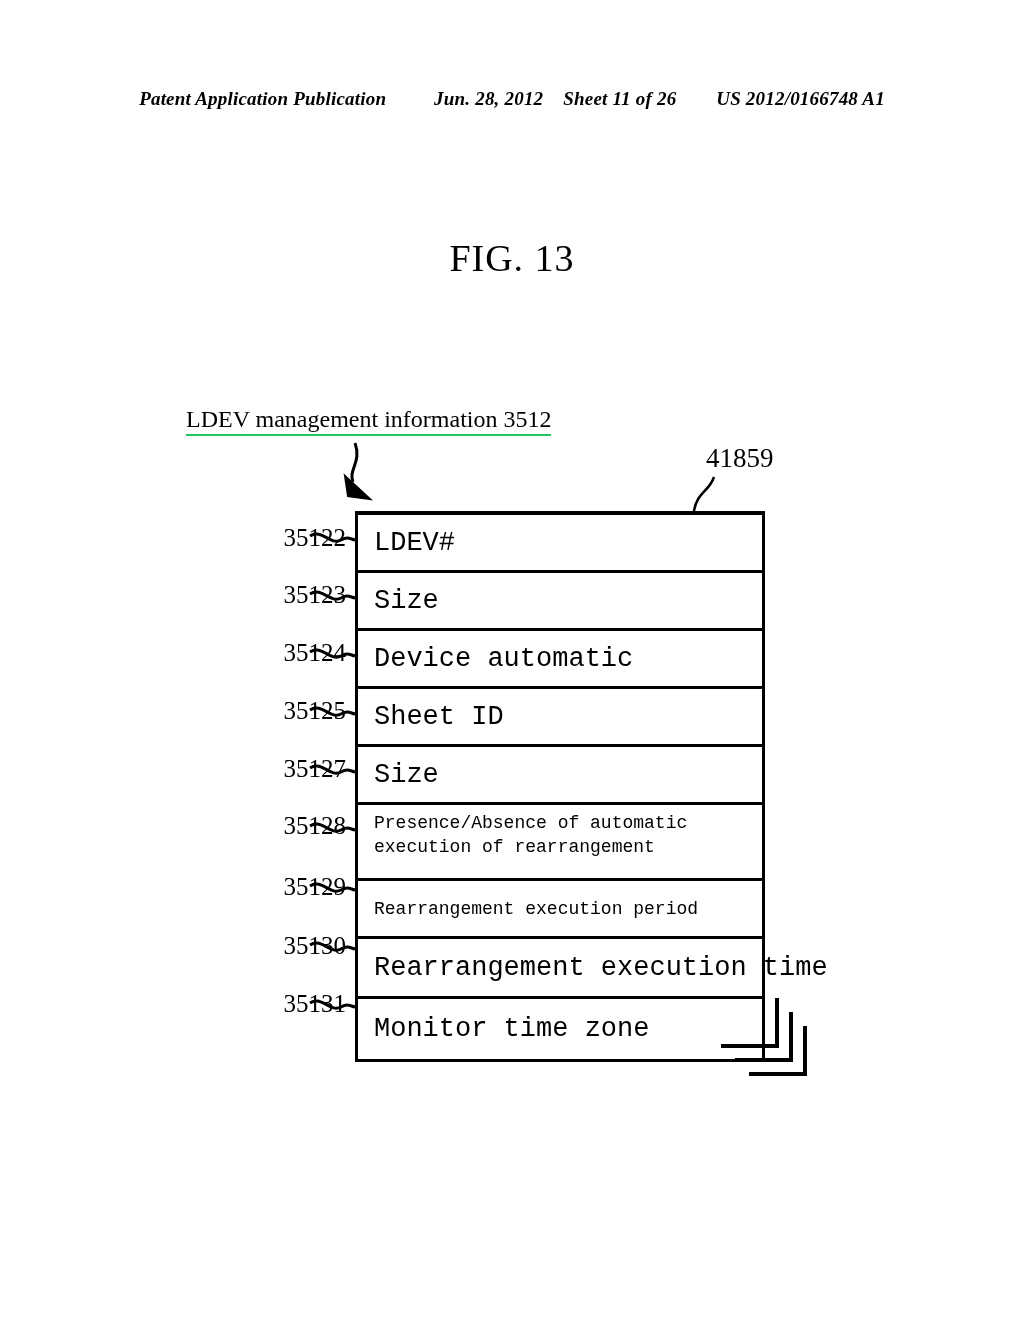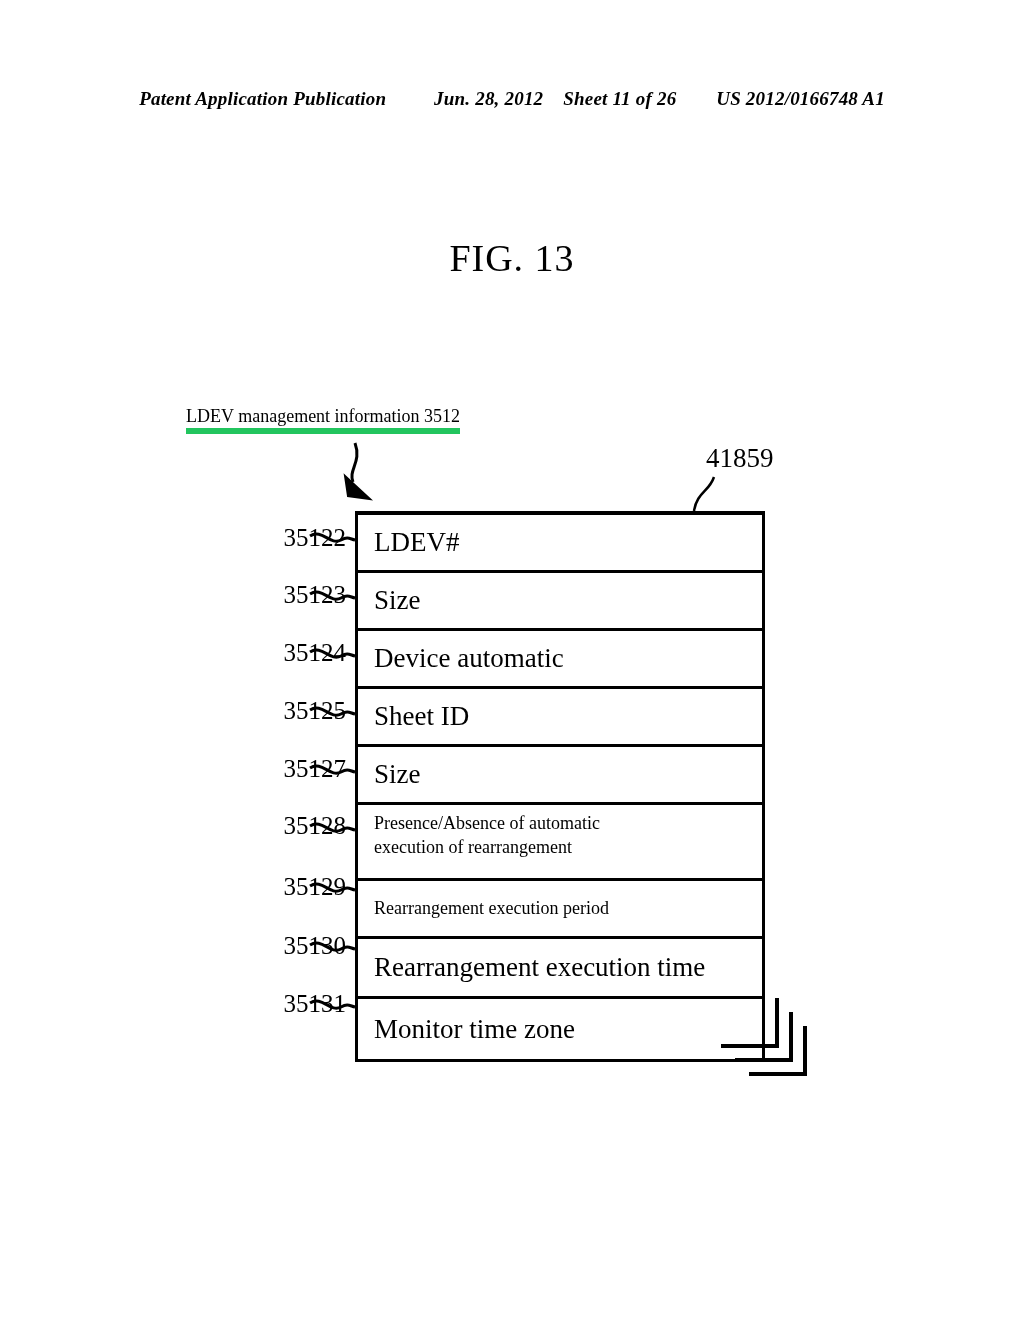--- a/index.html
+++ b/index.html
@@ -44,23 +44,23 @@
     text-align: center;
     font-size: 38px;
     letter-spacing: 1px;
   }
 
   
   .struct-heading {
     position: absolute;
     top: 406px;
     left: 186px;
-    font-size: 18px;
-    white-space: nowrap;
-    border-bottom: 6px solid #22c55e;
+    font-size: 24px;
+    white-space: nowrap;
+    border-bottom: 2px solid #22c55e;
     padding-bottom: 1px;
   }
 
   
   .ref-35121 {
     position: absolute;
     top: 443px;
     left: 706px;
     font-size: 27px;
     white-space: nowrap;
@@ -87,20 +87,21 @@
     box-sizing: border-box;
     background: #fff;
   }
   .record-row {
     border-bottom: 3px solid #000;
     box-sizing: border-box;
     display: flex;
     align-items: center;
     padding-left: 16px;
     background: #fff;
+    font-family: Liberation Mono, monospace;
   }
   .record-row:last-child { border-bottom: none; }
 
   .record-row.big   { height: 58px; font-size: 27px; }
   .record-row.small { height: 58px; font-size: 18px; }
   .record-row.small.two-line {
     height: 76px;
     display: block;
     padding-top: 6px;
     line-height: 1.35;

